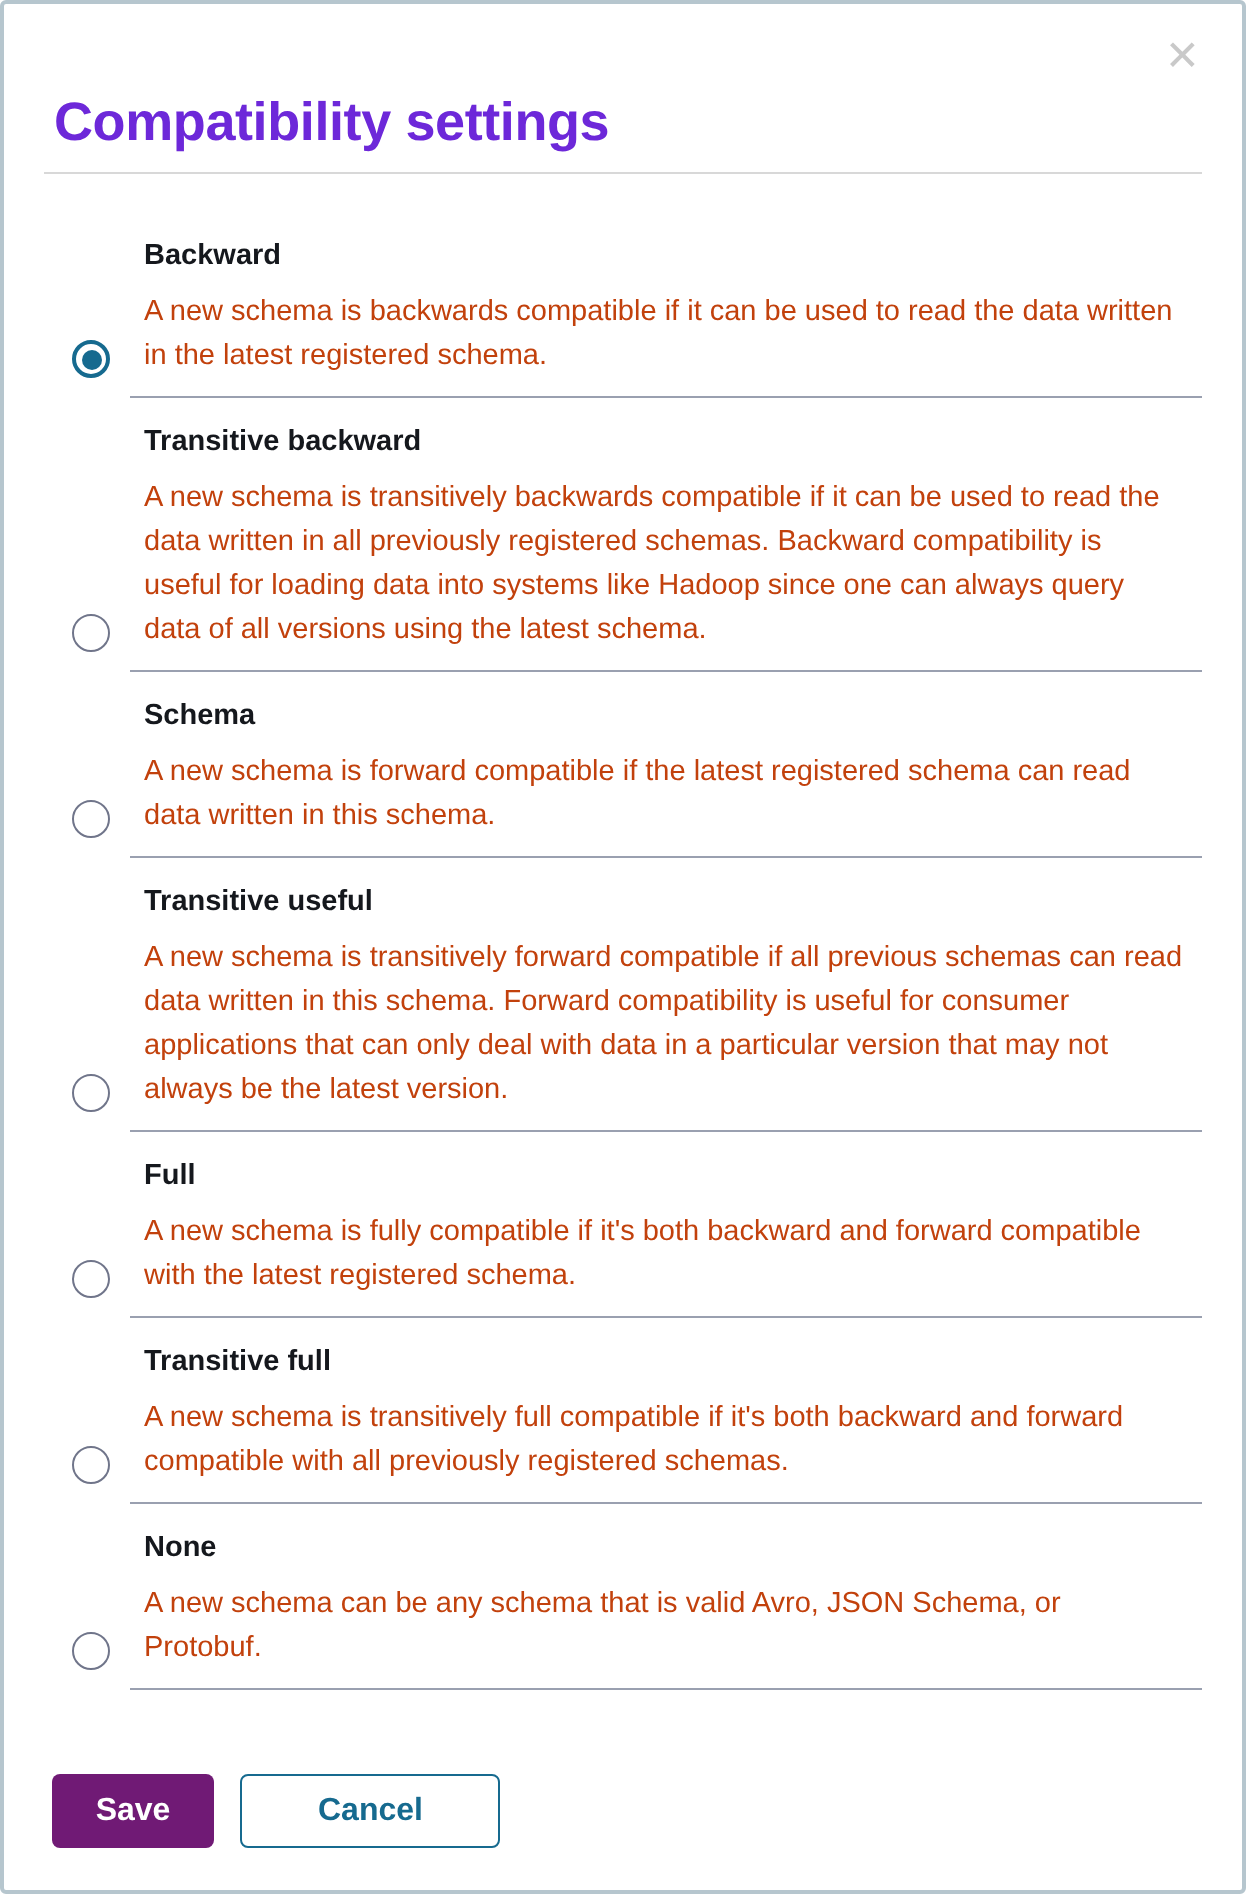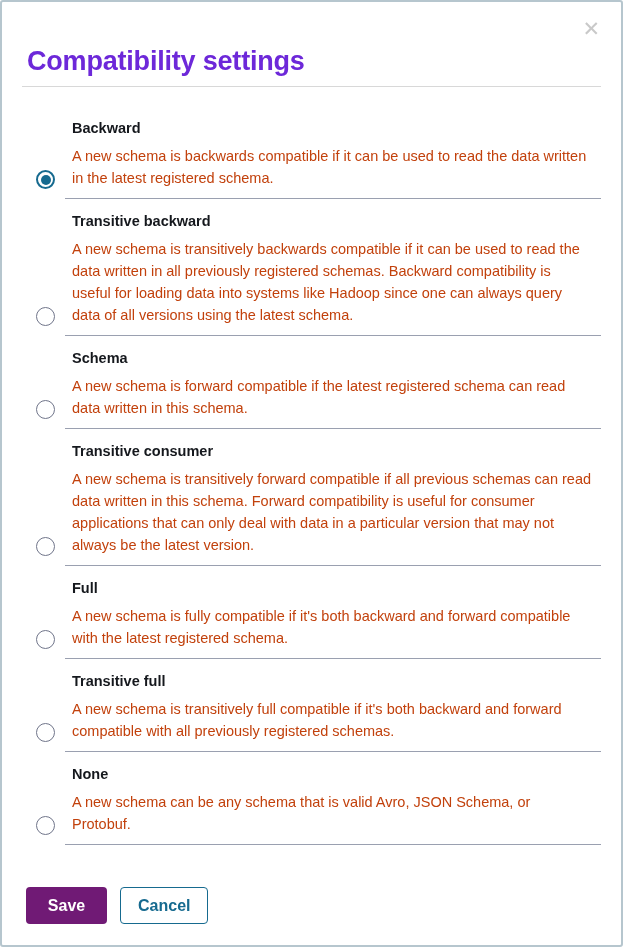--- a/index.html
+++ b/index.html
@@ -117,21 +117,21 @@
   }
 
   .btn-save {
     width: 81px;
     background: #701a75;
     color: #ffffff;
     border: none;
   }
 
   .btn-cancel {
-    padding: 0 17px;
+    padding: 0 38px;
     background: #ffffff;
     color: #166a8f;
     border: 1.5px solid #166a8f;
     cursor: pointer;
   }
 </style>
 </head>
 <body>
 
 <div class="dialog">
@@ -163,21 +163,21 @@
     <span class="radio" role="radio" aria-checked="false"></span>
     <div class="option-text">
       <div class="option-label">Schema</div>
       <div class="option-desc">A new schema is forward compatible if the latest registered schema can read data written in this schema.</div>
     </div>
   </div>
 
   <div class="option">
     <span class="radio" role="radio" aria-checked="false"></span>
     <div class="option-text">
-      <div class="option-label">Transitive consumer</div>
+      <div class="option-label">Transitive useful</div>
       <div class="option-desc">A new schema is transitively forward compatible if all previous schemas can read data written in this schema. Forward compatibility is useful for consumer applications that can only deal with data in a particular version that may not always be the latest version.</div>
     </div>
   </div>
 
   <div class="option">
     <span class="radio" role="radio" aria-checked="false"></span>
     <div class="option-text">
       <div class="option-label">Full</div>
       <div class="option-desc">A new schema is fully compatible if it's both backward and forward compatible with the latest registered schema.</div>
     </div>

